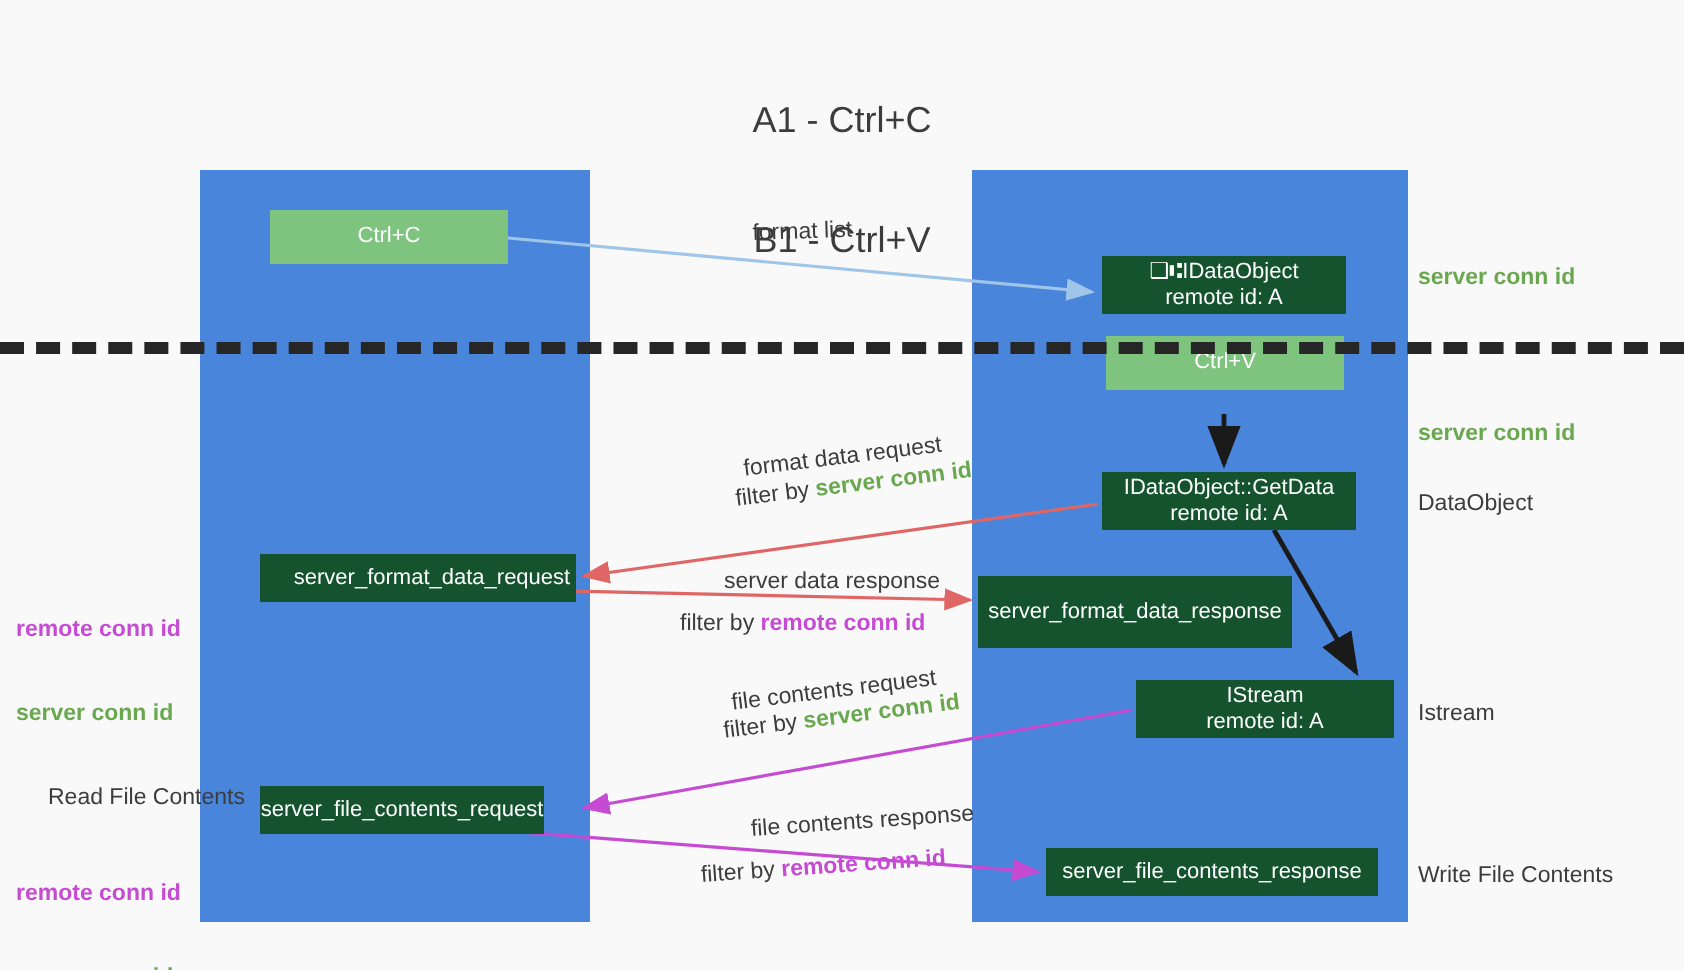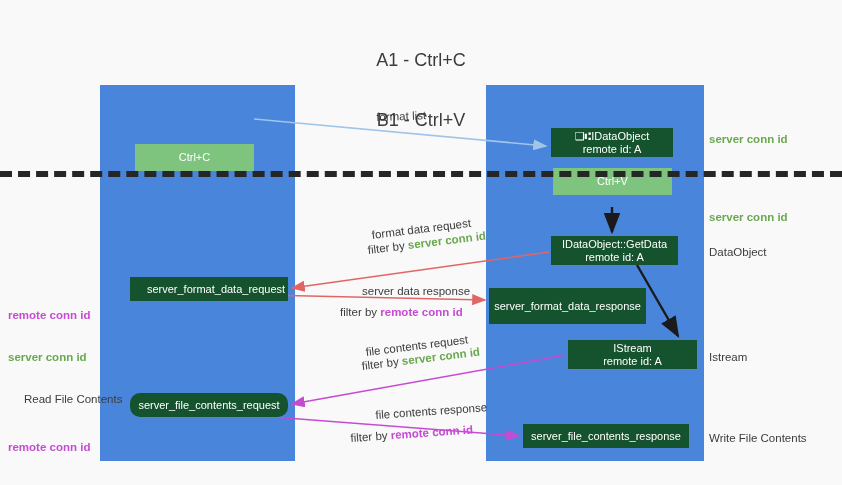--- a/index.html
+++ b/index.html
@@ -45,30 +45,30 @@
     display:flex;align-items:center;justify-content:center;
     text-align:center;
     color:#ffffff;
     font-size:11px;line-height:13px;
     white-space:pre;
     padding:2px 4px;
   }
   .box.green{background:#7fc47e;}
   .box.orange{background:#14532d;}
 
-  #box-ctrlc{left:135px;top:105px;width:119px;height:27px;margin-top:39px;}
+  #box-ctrlc{left:135px;top:105px;width:119px;height:27px;}
   #box-ctrlv{left:553px;top:168px;width:119px;height:27px;}
 
   #box-idataobject{left:551px;top:128px;width:122px;height:29px;}
   #box-getdata{left:551px;top:236px;width:127px;height:29px;}
   #box-istream{left:568px;top:340px;width:129px;height:29px;}
 
   #box-fmt-req{left:130px;top:277px;width:158px;height:24px;padding-left:18px;}
   #box-fmt-res{left:489px;top:288px;width:157px;height:36px;}
-  #box-file-req{left:130px;top:393px;width:158px;height:24px;border-radius:10px;}
+  #box-file-req{left:130px;top:393px;width:142px;height:24px;}
   #box-file-res{left:523px;top:424px;width:166px;height:24px;}
 
   
   .right-lbl{
     font-size:11.5px;line-height:14px;
     white-space:pre;color:#3c3c3c;
   }
   .green-txt{color:#6aa84f;font-weight:bold;}
   .magenta-txt{color:#c64bd3;font-weight:bold;}
 

